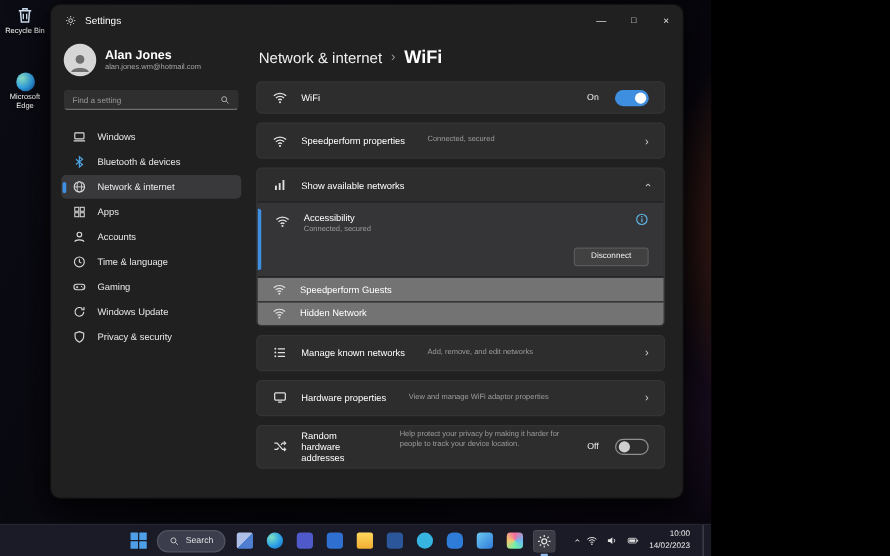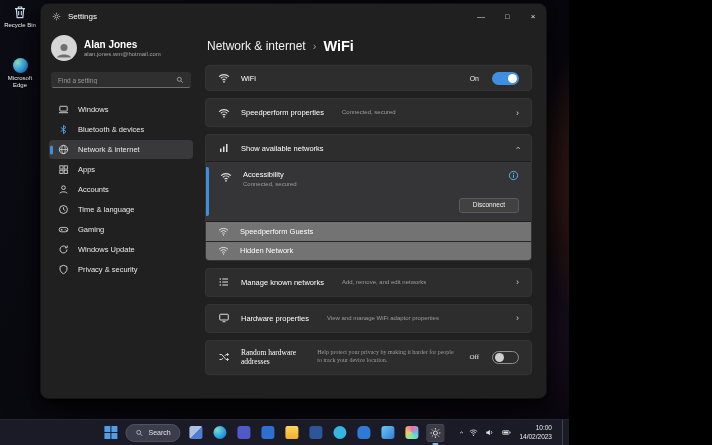--- a/index.html
+++ b/index.html
@@ -66,21 +66,21 @@
   .row-sub{font-size:6px;color:#9c9c9c;line-height:1.4;}
   .chev{font-size:9px;color:#cfcfcf;flex:none;}
   .chev.up{display:inline-block;transform:rotate(-90deg);}
   .state-label{font-size:7px;color:#ececec;flex:none;margin-right:2px;}
   .toggle{width:27px;height:13px;border-radius:7px;position:relative;flex:none;}
   .toggle.on{background:var(--accent);}
   .toggle.on .knob{position:absolute;right:2px;top:2px;width:9px;height:9px;border-radius:50%;background:#fff;}
   .toggle.off{border:1px solid #8f8f8f;background:transparent;}
   .toggle.off .knob{position:absolute;left:2px;top:1.5px;width:9px;height:9px;border-radius:50%;background:#cfcfcf;}
 
-  .h26{height:26px;} .h29{height:29px;} .h35{height:35px;font-family:Liberation Serif, serif;}
+  .h26{height:26px;} .h29{height:29px;} .h35{height:35px;}
 
   .net-connected{background:#353538;position:relative;border-top:1px solid #1f1f1f;border-bottom:1px solid #1f1f1f;
     padding:8px 12px 8px 14px;display:flex;flex-direction:column;}
   .net-connected::before{content:'';position:absolute;left:0;top:5px;bottom:5px;width:3px;background:var(--accent);border-radius:0 2px 2px 0;}
   .net-main{display:flex;align-items:flex-start;gap:11px;}
   .net-name{font-size:7.5px;color:#fff;}
   .net-status{font-size:6px;color:#9c9c9c;margin-top:2px;}
   .info-glyph{width:11px;height:11px;color:#5fb6e8;margin-left:auto;flex:none;}
   .disconnect-wrap{display:flex;justify-content:flex-end;margin-top:11px;}
   .btn{background:#414141;border:1px solid #5a5a5a;border-radius:3px;color:#f2f2f2;font-size:6.5px;padding:3px 13px;line-height:1;}

